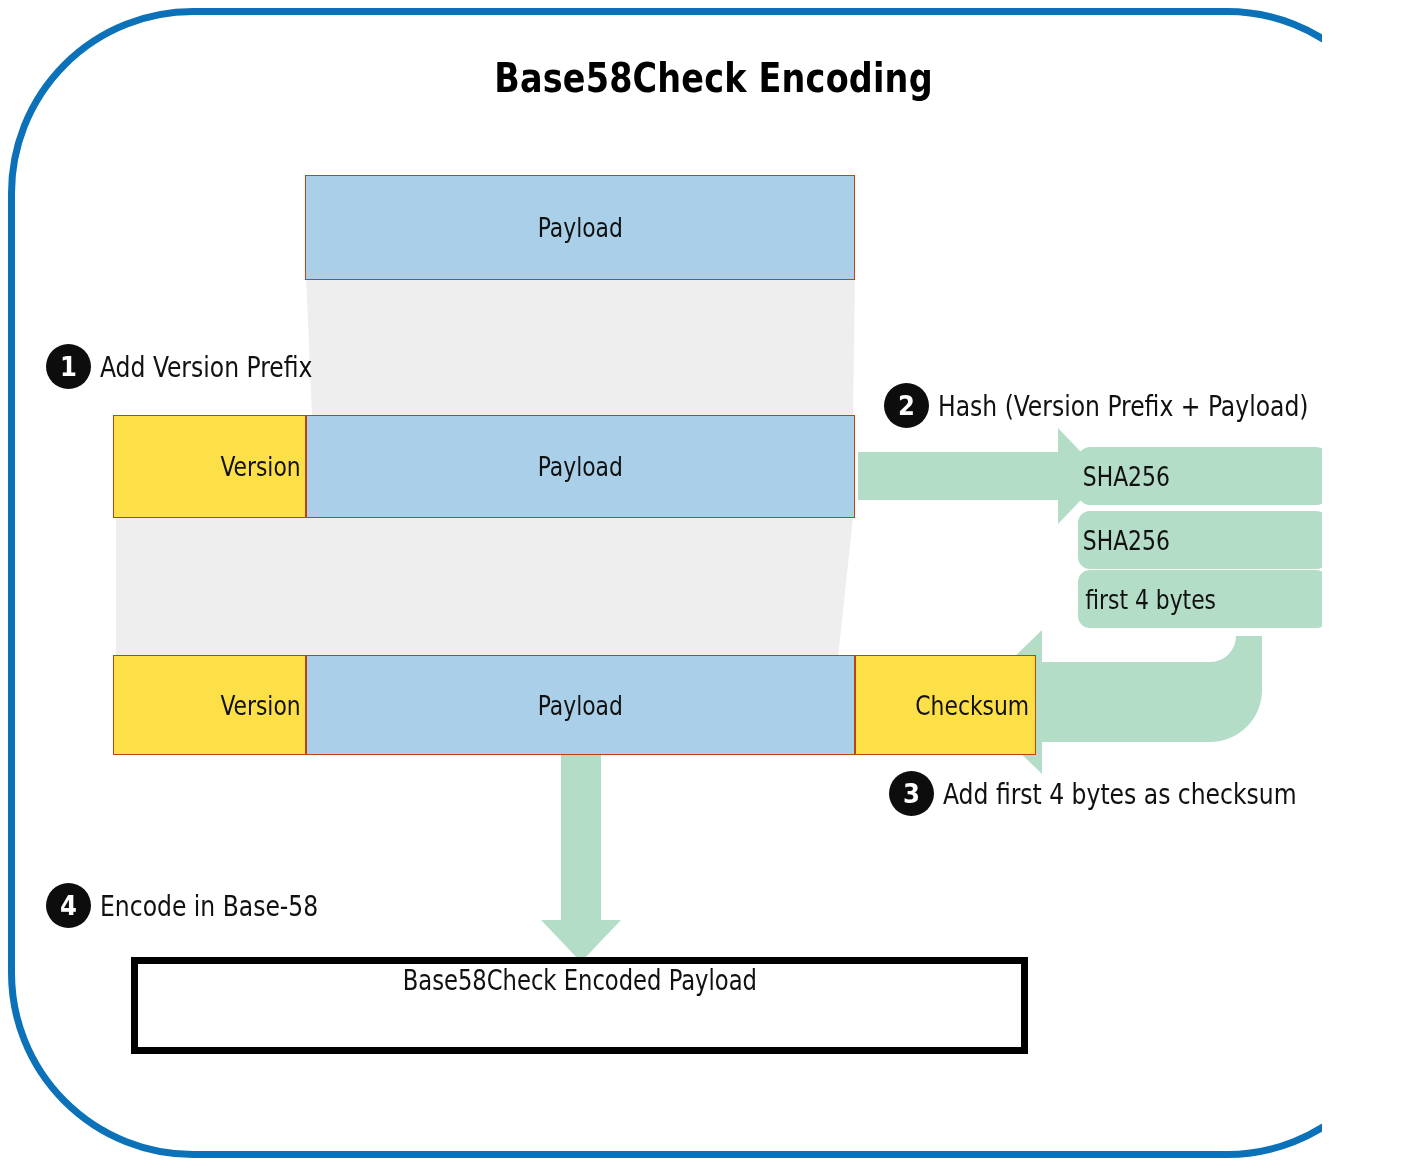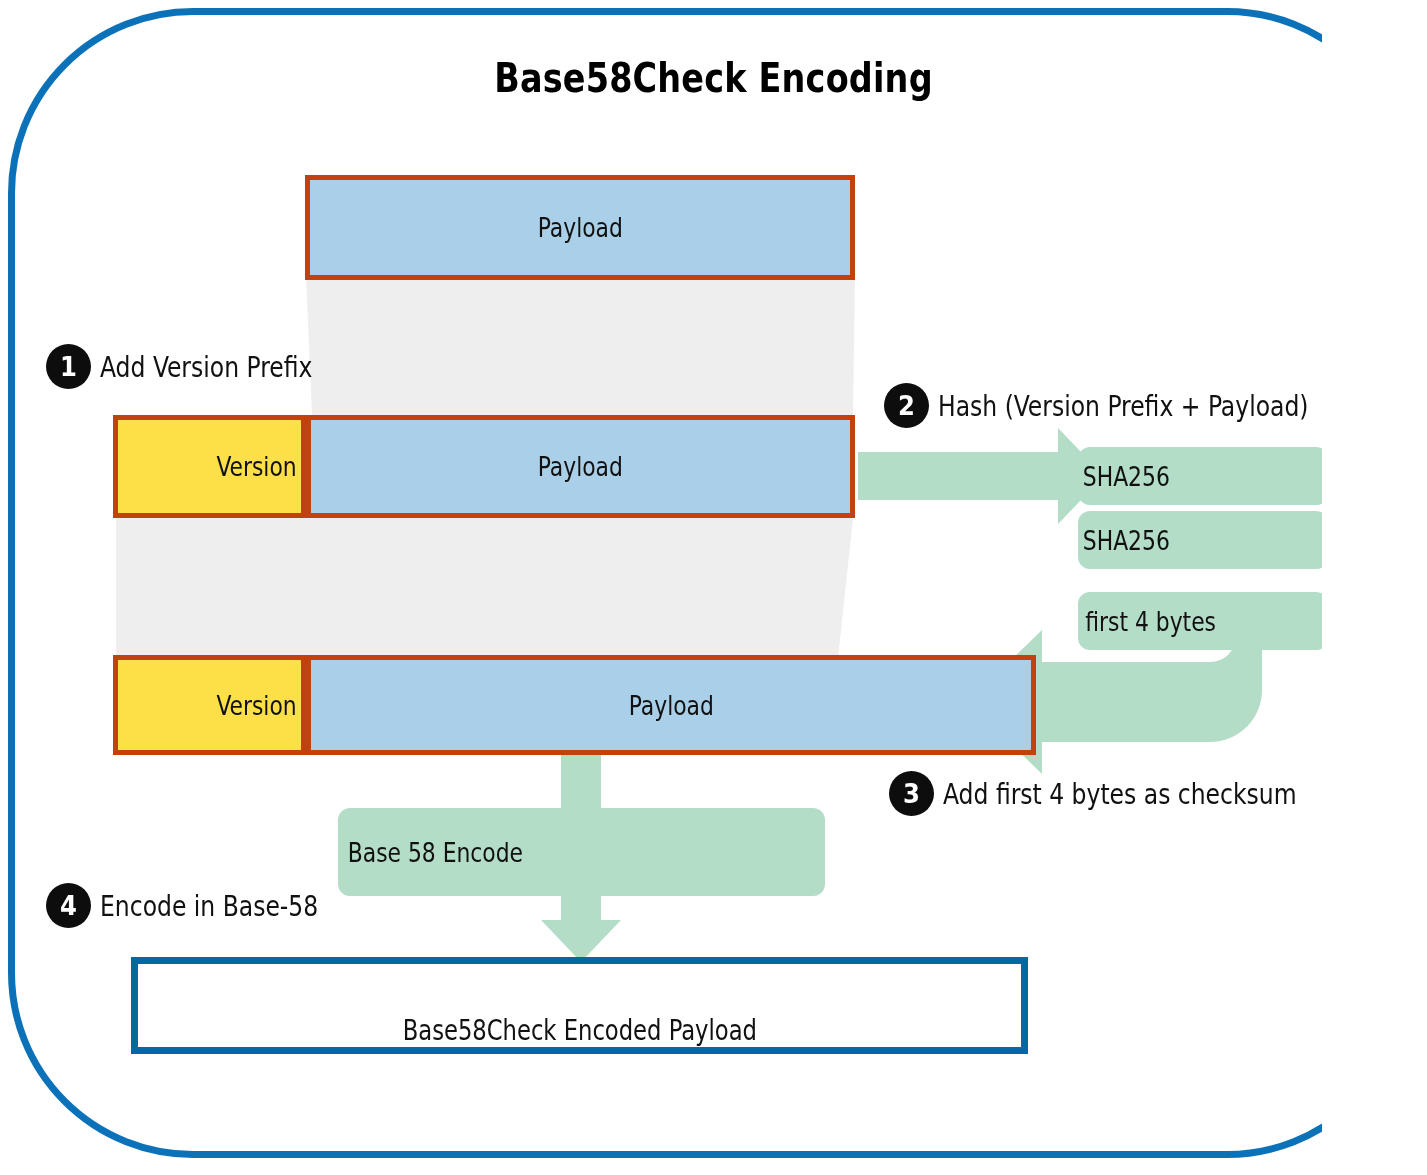--- a/index.html
+++ b/index.html
@@ -21,21 +21,21 @@
     transform:scaleX(.93);
   }
 
   
   #art{position:absolute;left:0;top:0;width:1427px;height:1175px;}
 
   
   .row{position:absolute;display:flex;align-items:stretch;}
   .cell{
     box-sizing:border-box;display:flex;align-items:center;justify-content:center;
-    border:5px solid #c2410c;background:#ffffff;color:#111;
+    border:1px solid #c2410c;background:#ffffff;color:#111;
     font-size:27px;transform-origin:center;
   }
   .cell span{transform:scaleX(.9);display:inline-block;}
   .cell.payload{background:#aacfe8;}
   .cell.plain{background:#fde047;justify-content:flex-end;}
 
   
   .greenbox{
     position:absolute;box-sizing:border-box;background:#b3ddc7;
     border-radius:12px;display:flex;align-items:center;justify-content:flex-start;
@@ -46,22 +46,22 @@
   
   .step{position:absolute;display:flex;align-items:center;gap:9px;}
   .badge{
     width:45px;height:45px;border-radius:50%;background:#0d0d0d;color:#fff;
     display:flex;align-items:center;justify-content:center;
     font-size:27px;font-weight:bold;flex:none;
   }
   .steplabel{font-size:29px;color:#111;white-space:nowrap;display:inline-block;transform:scaleX(.9);transform-origin:left center;}
 
   .finalbox{
-    position:absolute;box-sizing:border-box;border:7px solid #0369a1;background:#fff;
-    display:flex;align-items:flex-end;justify-content:center;font-size:28px;color:#111;
+    position:absolute;box-sizing:border-box;border:7px solid #000000;background:#fff;
+    display:flex;align-items:flex-start;justify-content:center;font-size:28px;color:#111;
   }
   .finalbox span{transform:scaleX(.9);display:inline-block;}
 </style>
 </head>
 <body>
 
 <div id="stage">
 
   <div class="frame"></div>
 
@@ -116,41 +116,41 @@
       <span>Payload</span>
     </div>
   </div>
 
   <div class="greenbox" style="left:1078px;top:447px;width:250px;height:58px;">
     <span>SHA256</span>
   </div>
   <div class="greenbox" style="left:1078px;top:511px;width:250px;height:58px;">
     <span>SHA256</span>
   </div>
-  <div class="greenbox" style="left:1078px;top:592px;width:250px;height:58px;">
+  <div class="greenbox" style="left:1078px;top:570px;width:250px;height:58px;">
     <span>first 4 bytes</span>
   </div>
 
   <div class="row" style="left:113px;top:655px;width:923px;height:100px;">
     <div class="cell plain" style="width:193px;">
       <span>Version</span>
     </div>
     <div class="cell payload" style="flex:1;">
       <span>Payload</span>
     </div>
+    <div class="cell plain" style="width:181px;">
+      <span>Checksum</span>
+    </div>
   </div>
 
   <div class="step" style="left:889px;top:771px;">
     <div class="badge">3</div>
     <div class="steplabel">Add first 4 bytes as checksum</div>
   </div>
 
-  <div class="greenbox" style="left:338px;top:808px;width:487px;height:88px;">
-    <span>Base 58 Encode</span>
-  </div>
 
   <div class="step" style="left:46px;top:883px;">
     <div class="badge">4</div>
     <div class="steplabel">Encode in Base-58</div>
   </div>
 
   <div class="finalbox" style="left:131px;top:957px;width:897px;height:97px;">
     <span>Base58Check Encoded Payload</span>
   </div>
 

